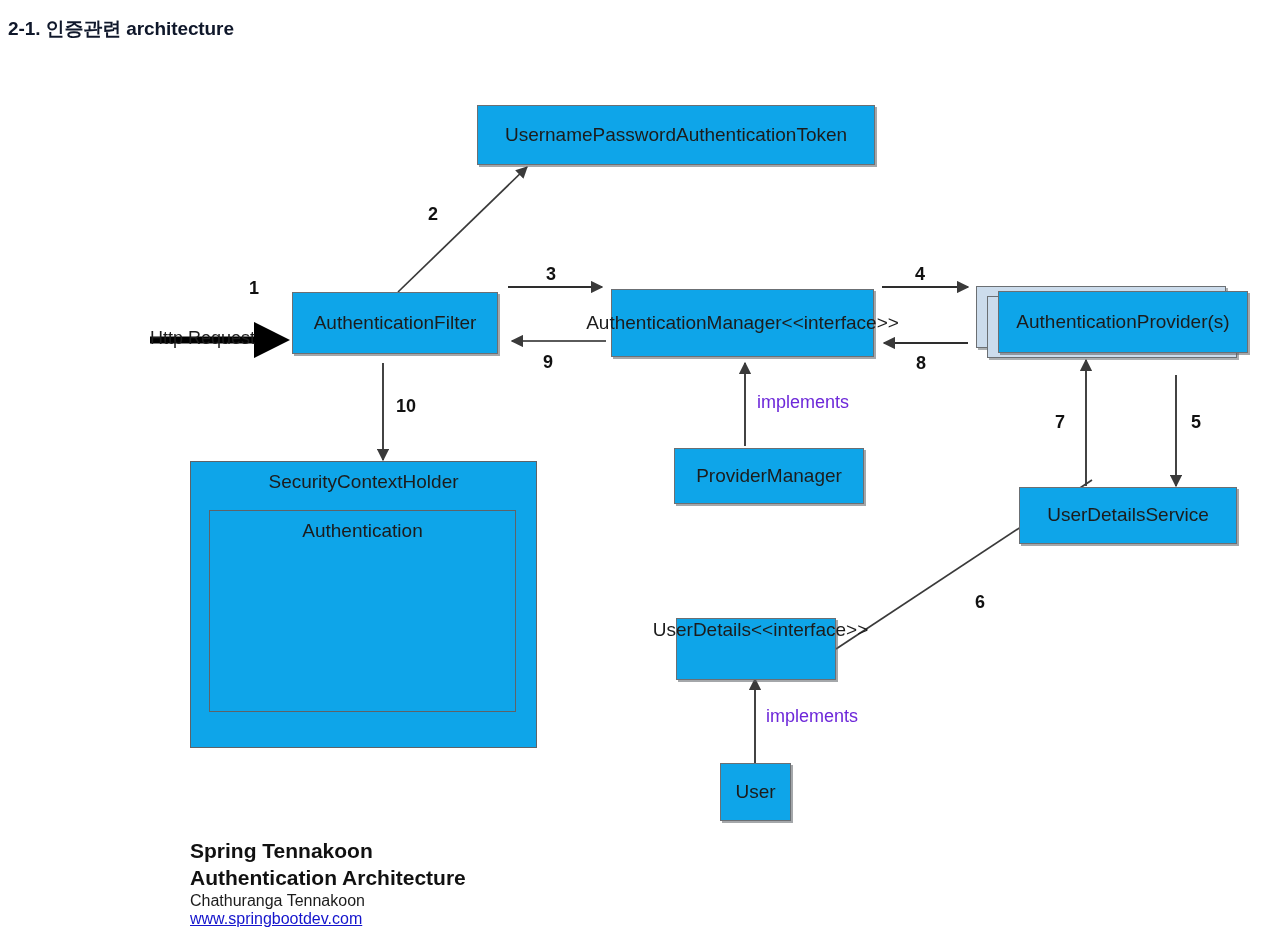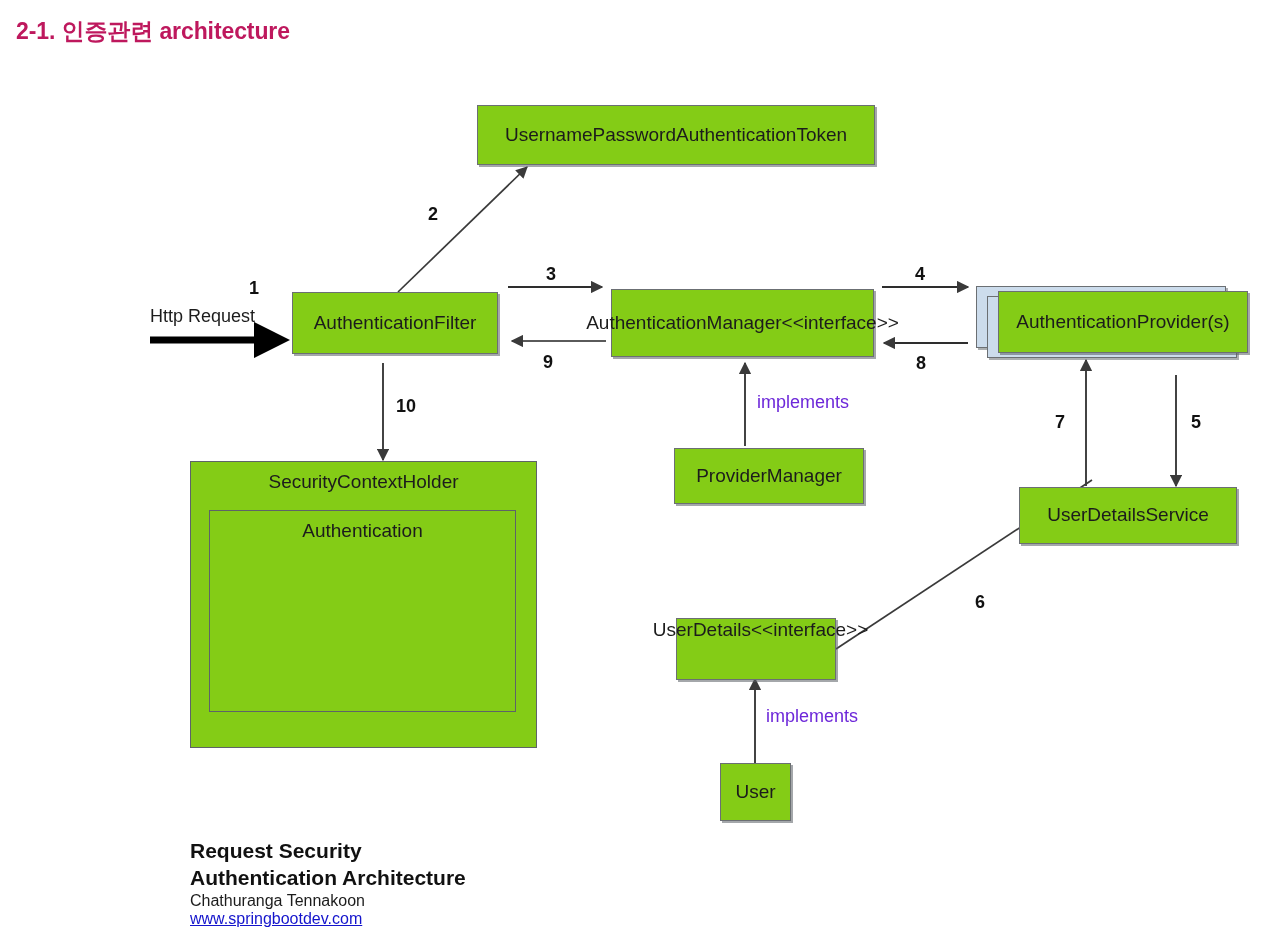--- a/index.html
+++ b/index.html
@@ -11,25 +11,25 @@
     width: 1280px;
     height: 937px;
     position: relative;
     font-family: "Liberation Sans", sans-serif;
     color: #1a1a1a;
     overflow: hidden;
   }
 
   #page-title {
     position: absolute;
-    left: 16px;
+    left: 8px;
     top: 16px;
-    font-size: 23px;
+    font-size: 19px;
     font-weight: bold;
-    color: #be185d;
+    color: #0f172a;
     letter-spacing: -0.1px;
   }
 
   #diagram {
     position: absolute;
     left: 0;
     top: 60px;
     width: 1280px;
     height: 877px;
   }
@@ -39,21 +39,21 @@
     left: 0;
     top: 0;
     width: 1280px;
     height: 877px;
     pointer-events: none;
   }
 
   .node {
     position: absolute;
     box-sizing: border-box;
-    background: #84cc16;
+    background: #0ea5e9;
     border: 1px solid #6b6f73;
     box-shadow: 2px 2px 0 0 rgba(90,95,100,0.55);
     display: flex;
     align-items: center;
     justify-content: center;
     text-align: center;
     font-size: 19px;
     color: #1c1c1c;
     line-height: 1.18;
   }
@@ -200,36 +200,36 @@
     <span>User</span>
   </div>
 
   <div class="node plain-border top-text" style="left:190px; top:401px; width:347px; height:287px;">
     <span>SecurityContextHolder</span>
   </div>
   <div class="node plain-border top-text" style="left:209px; top:450px; width:307px; height:202px;">
     <span>Authentication</span>
   </div>
 
-  <div class="label-req" style="left:150px; top:246px;">Http Request</div>
+  <div class="label-req" style="left:150px; top:268px;">Http Request</div>
 
   <div class="label-num" style="left:249px; top:218px;">1</div>
   <div class="label-num" style="left:428px; top:144px;">2</div>
   <div class="label-num" style="left:546px; top:204px;">3</div>
   <div class="label-num" style="left:915px; top:204px;">4</div>
   <div class="label-num" style="left:1191px; top:352px;">5</div>
   <div class="label-num" style="left:975px; top:532px;">6</div>
   <div class="label-num" style="left:1055px; top:352px;">7</div>
   <div class="label-num" style="left:916px; top:293px;">8</div>
   <div class="label-num" style="left:543px; top:292px;">9</div>
   <div class="label-num" style="left:396px; top:336px;">10</div>
 
   <div class="label-text" style="left:757px; top:332px;">implements</div>
   <div class="label-text" style="left:766px; top:646px;">implements</div>
 
   <div id="caption">
-    <div class="cap-title">Request Security</div>
+    <div class="cap-title">Spring Tennakoon</div>
     <div class="cap-title">Authentication Architecture</div>
     <div class="cap-author">Chathuranga Tennakoon</div>
     <div class="cap-link">www.springbootdev.com</div>
   </div>
 
 </div>
 
 </body></html>

